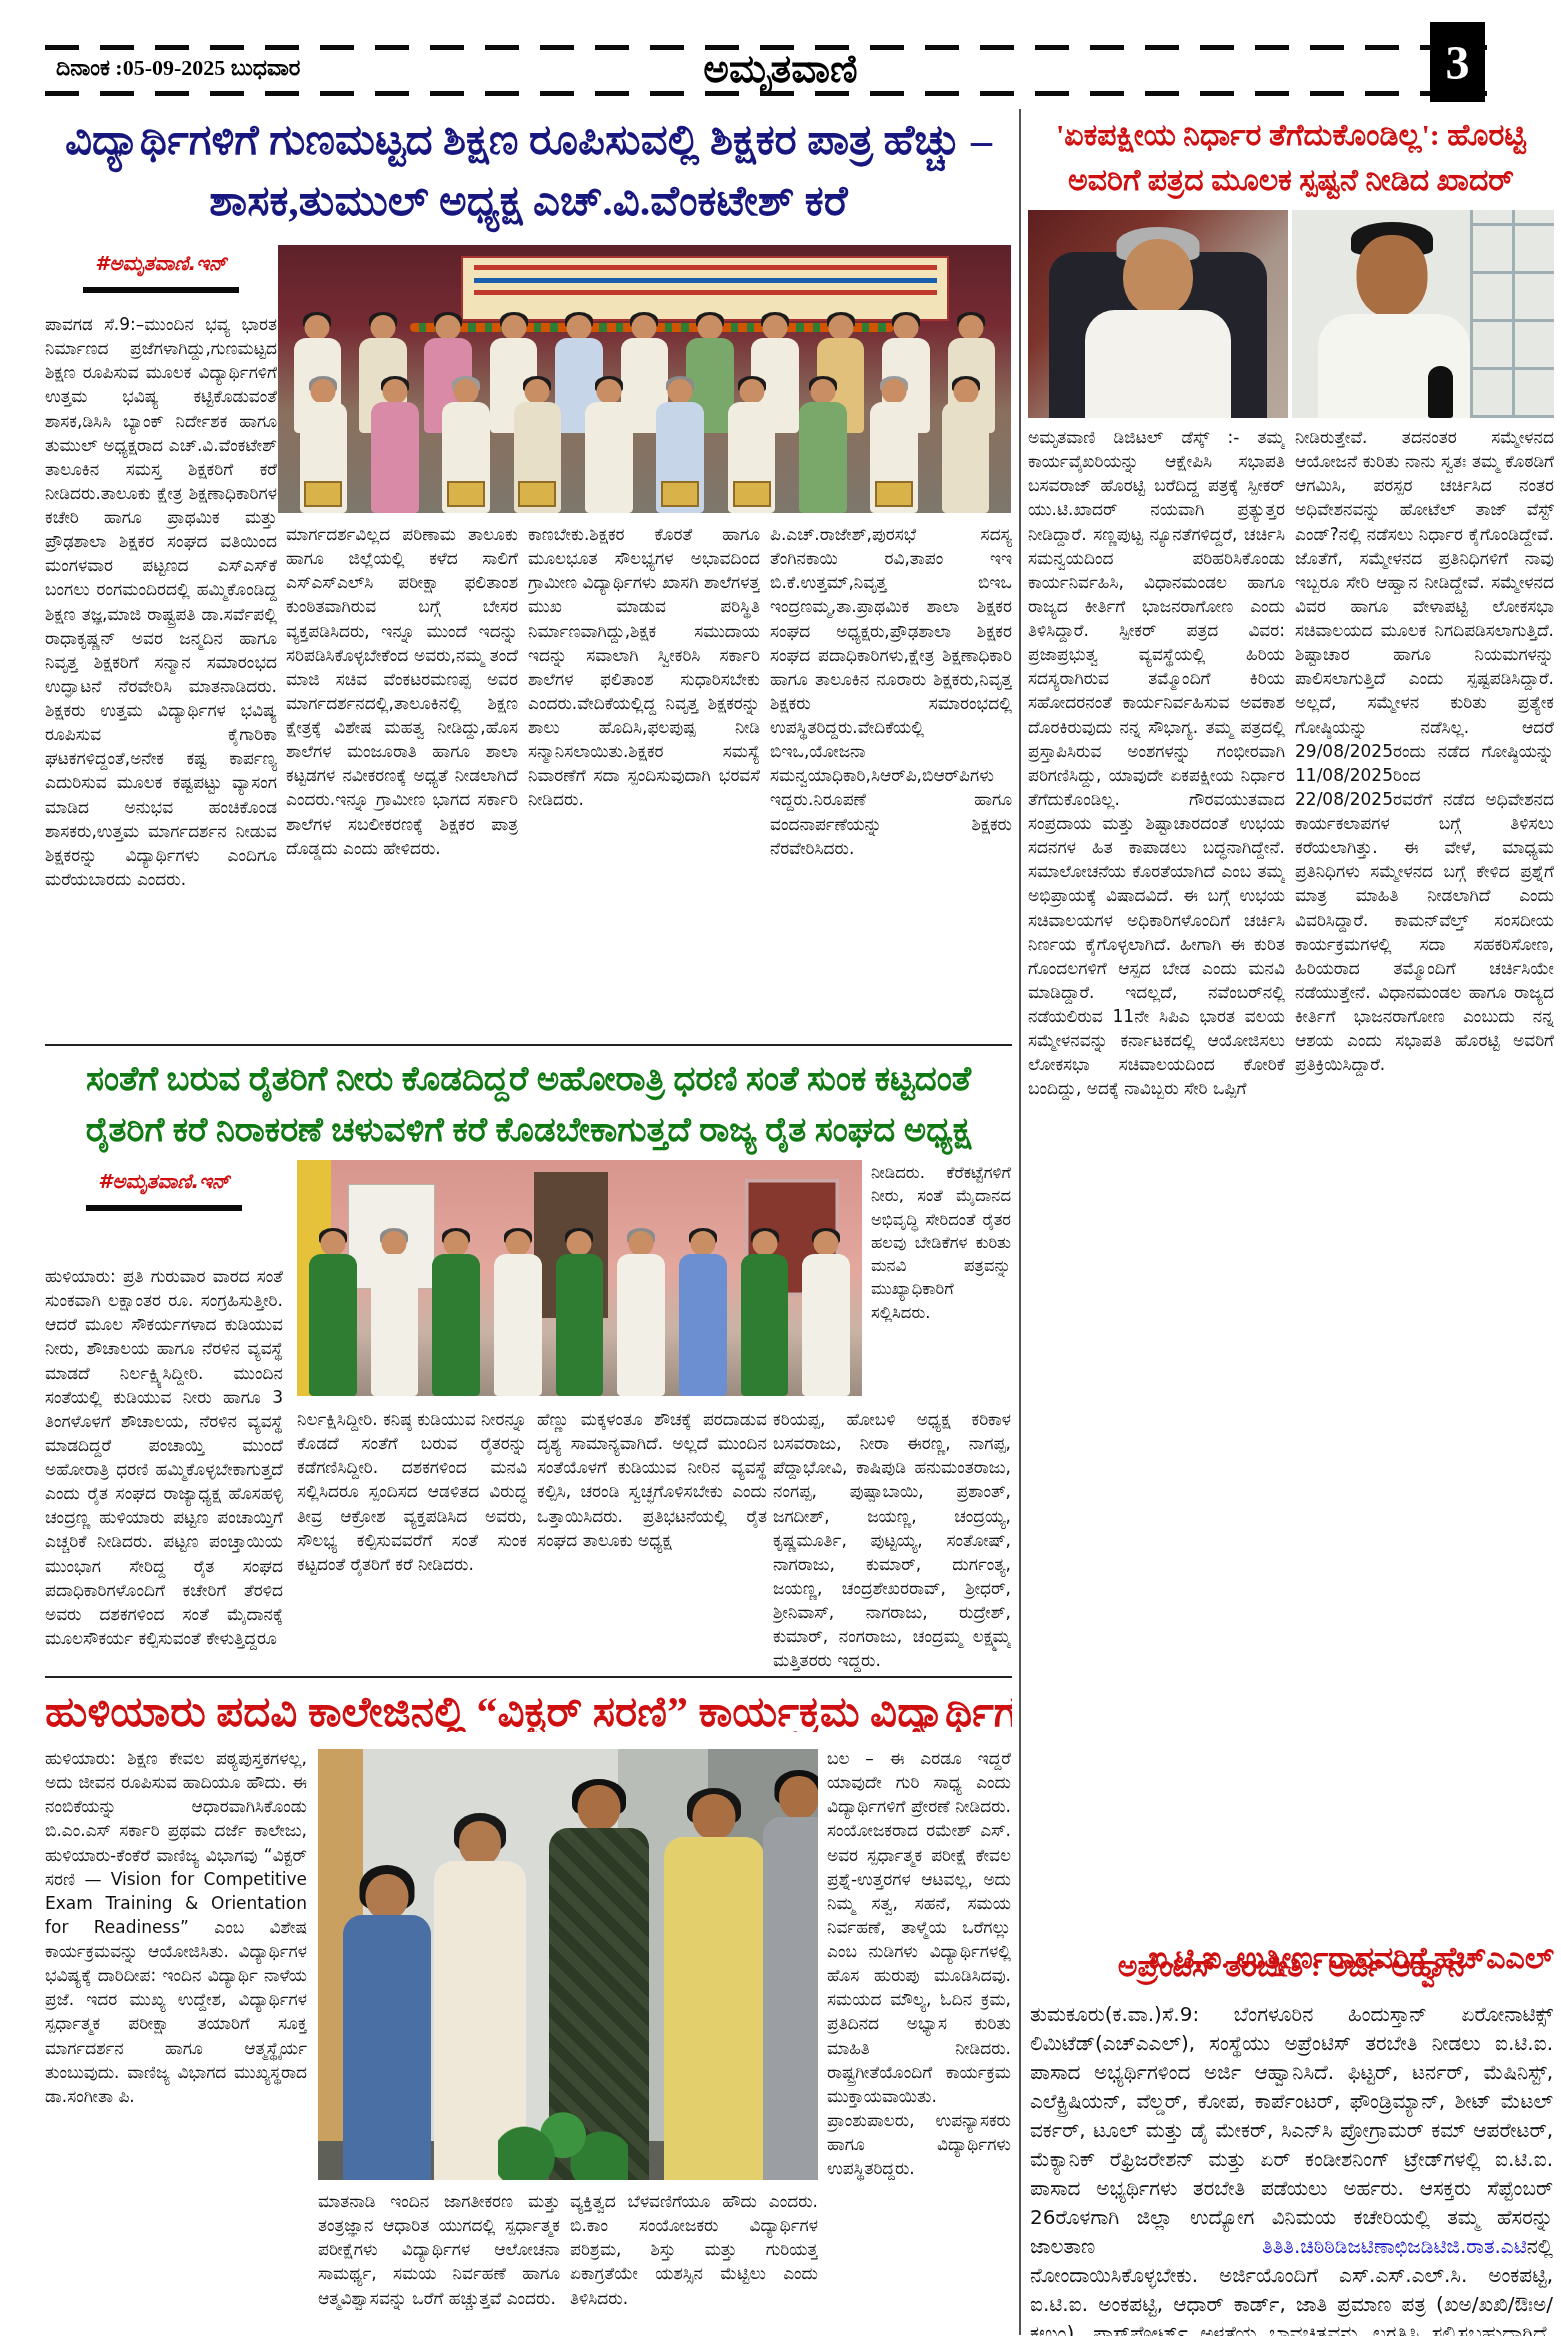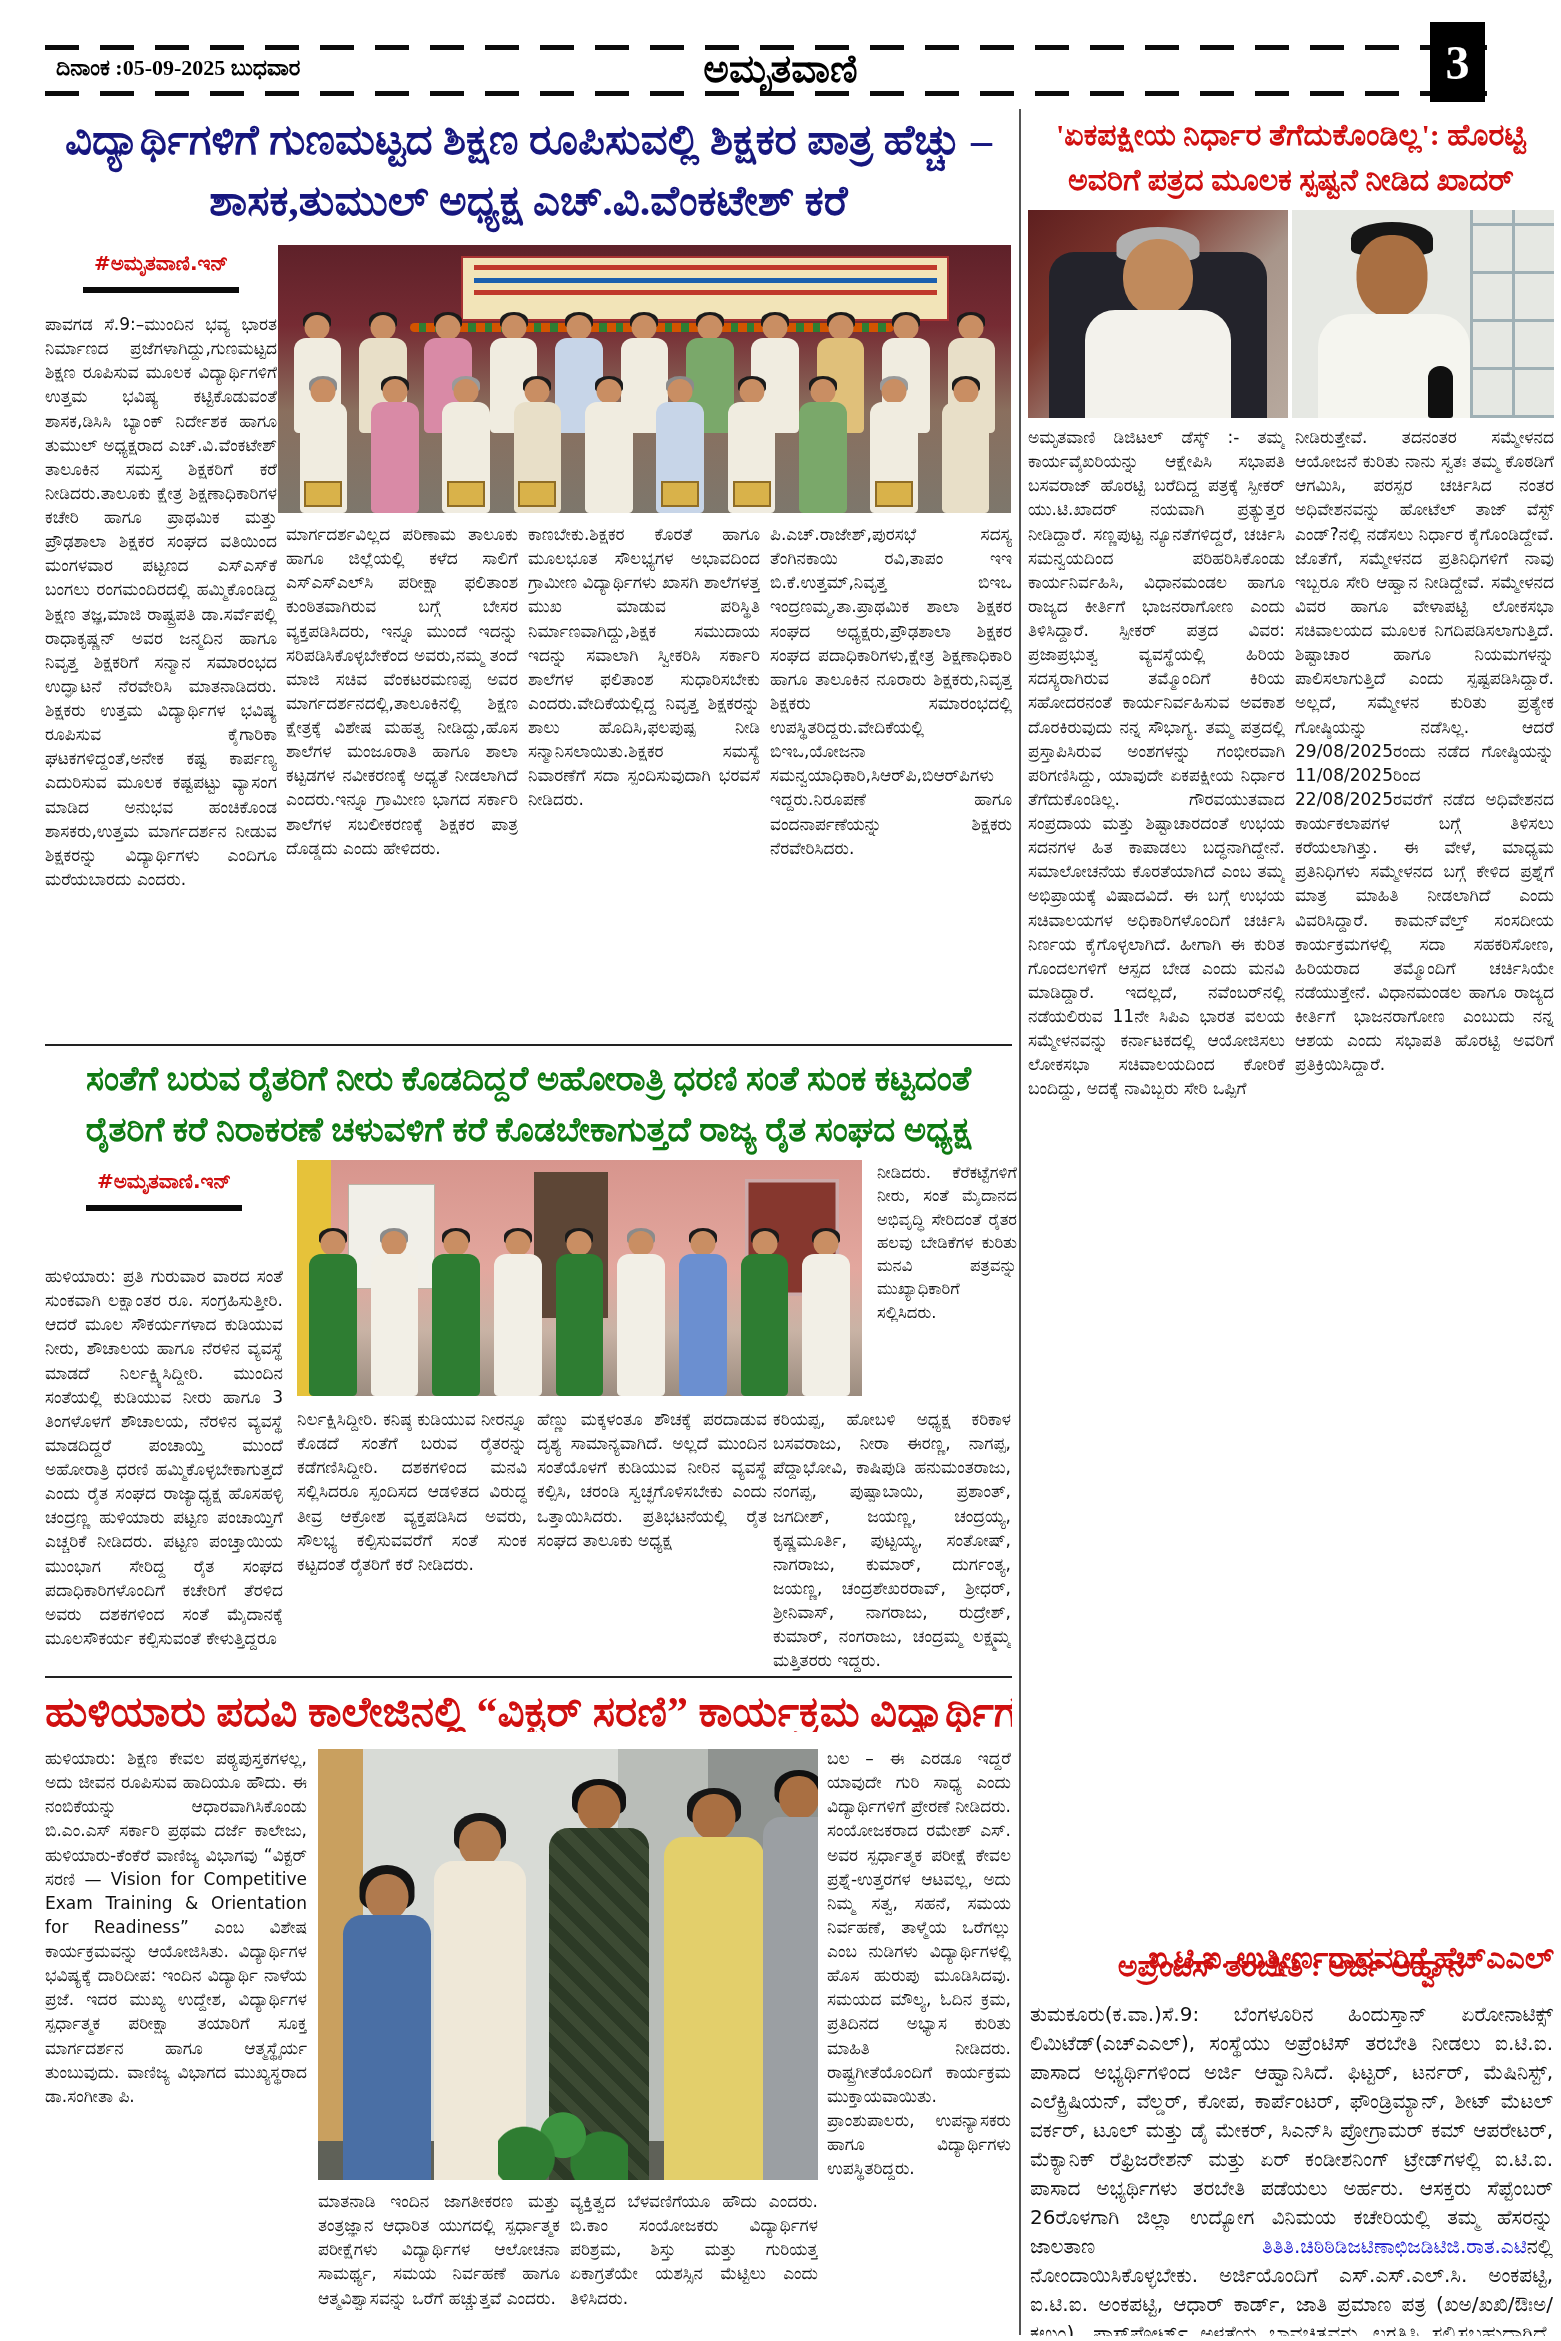--- a/index.html
+++ b/index.html
@@ -15,21 +15,21 @@
   .hrule{position:absolute;height:2.2px;background:#222;}
   
   .hl{position:absolute;text-align:center;font-weight:800;font-family:"Liberation Serif","DejaVu Serif",serif;}
   .hl-navy{color:var(--navy,#17177f);font-size:42px;line-height:1.45;}
   .hl-red{color:var(--red,#d01010);font-size:30px;line-height:1.5;}
   .hl-red-big{color:var(--red,#d01010);font-size:42px;line-height:1.4;}
   .hl-green{color:var(--green,#0f7a12);font-size:34px;line-height:1.5;}
   .hl-underline span{display:inline-block;border-bottom:3.7px solid var(--red,#d01010);padding-bottom:4.5px;}
   
   .byline{position:absolute;text-align:center;}
-  .byline .tag{color:var(--red,#d01010);font-weight:bold;font-size:20px;}
+  .byline .tag{color:var(--red,#d01010);font-weight:bold;font-size:20px;font-style:italic;}
   .byline .bar{width:156px;height:6px;background:#0a0a0a;margin:12px auto 0 auto;}
   
   .col{position:absolute;font-size:17px;line-height:1.42;text-align:justify;overflow:hidden;color:#101010;}
   .col-big{font-size:20px;line-height:1.45;}
   .weblink{color:#1616cc;}
   
   .photo{position:absolute;overflow:hidden;}
   .ph1{background:linear-gradient(180deg,#5e2129 0%,#762b33 30%,#8a6f5e 62%,#7d776c 100%);}
   .banner{position:absolute;left:25%;top:4%;width:66%;height:23%;background:#f2e4b8;border:2.2px solid #a83232;}
   .banner i{display:block;height:5.2px;margin:7.4px 10.4px 0 10.4px;}
@@ -272,21 +272,21 @@
       </div>
     <div class="pr" style="--s:#f2efe6;">
         <span class="hr"></span>
         <span class="hd"></span>
         <span class="bd"></span>
       </div>
   </div>
 </div>
 
 <div class="col" style="left:45px;top:1264px;width:238px;height:409px;">ಹುಳಿಯಾರು: ಪ್ರತಿ ಗುರುವಾರ ವಾರದ ಸಂತೆ ಸುಂಕವಾಗಿ ಲಕ್ಷಾಂತರ ರೂ. ಸಂಗ್ರಹಿಸುತ್ತೀರಿ. ಆದರೆ ಮೂಲ ಸೌಕರ್ಯಗಳಾದ ಕುಡಿಯುವ ನೀರು, ಶೌಚಾಲಯ ಹಾಗೂ ನೆರಳಿನ ವ್ಯವಸ್ಥೆ ಮಾಡದೆ ನಿರ್ಲಕ್ಷ್ಯಿಸಿದ್ದೀರಿ. ಮುಂದಿನ ಸಂತೆಯಲ್ಲಿ ಕುಡಿಯುವ ನೀರು ಹಾಗೂ 3 ತಿಂಗಳೊಳಗೆ ಶೌಚಾಲಯ, ನೆರಳಿನ ವ್ಯವಸ್ಥೆ ಮಾಡದಿದ್ದರೆ ಪಂಚಾಯ್ತಿ ಮುಂದೆ ಅಹೋರಾತ್ರಿ ಧರಣಿ ಹಮ್ಮಿಕೊಳ್ಳಬೇಕಾಗುತ್ತದೆ ಎಂದು ರೈತ ಸಂಘದ ರಾಜ್ಯಾಧ್ಯಕ್ಷ ಹೊಸಹಳ್ಳಿ ಚಂದ್ರಣ್ಣ ಹುಳಿಯಾರು ಪಟ್ಟಣ ಪಂಚಾಯ್ತಿಗೆ ಎಚ್ಚರಿಕೆ ನೀಡಿದರು. ಪಟ್ಟಣ ಪಂಚ್ತಾಯಿಯ ಮುಂಭಾಗ ಸೇರಿದ್ದ ರೈತ ಸಂಘದ ಪದಾಧಿಕಾರಿಗಳೊಂದಿಗೆ ಕಚೇರಿಗೆ ತೆರಳಿದ ಅವರು ದಶಕಗಳಿಂದ ಸಂತೆ ಮೈದಾನಕ್ಕೆ ಮೂಲಸೌಕರ್ಯ ಕಲ್ಪಿಸುವಂತೆ ಕೇಳುತ್ತಿದ್ದರೂ</div>
-<div class="col" style="left:871px;top:1161px;width:140px;height:232px;font-size:16.4px;margin-left:6px;">ನೀಡಿದರು. ಕೆರೆಕಟ್ಟೆಗಳಿಗೆ ನೀರು, ಸಂತೆ ಮೈದಾನದ ಅಭಿವೃದ್ಧಿ ಸೇರಿದಂತೆ ರೈತರ ಹಲವು ಬೇಡಿಕೆಗಳ ಕುರಿತು ಮನವಿ ಪತ್ರವನ್ನು ಮುಖ್ಯಾಧಿಕಾರಿಗೆ ಸಲ್ಲಿಸಿದರು.</div>
+<div class="col" style="left:871px;top:1161px;width:140px;height:232px;font-size:16.4px;">ನೀಡಿದರು. ಕೆರೆಕಟ್ಟೆಗಳಿಗೆ ನೀರು, ಸಂತೆ ಮೈದಾನದ ಅಭಿವೃದ್ಧಿ ಸೇರಿದಂತೆ ರೈತರ ಹಲವು ಬೇಡಿಕೆಗಳ ಕುರಿತು ಮನವಿ ಪತ್ರವನ್ನು ಮುಖ್ಯಾಧಿಕಾರಿಗೆ ಸಲ್ಲಿಸಿದರು.</div>
 <div class="col" style="left:297px;top:1407px;width:230px;height:266px;">ನಿರ್ಲಕ್ಷಿಸಿದ್ದೀರಿ. ಕನಿಷ್ಠ ಕುಡಿಯುವ ನೀರನ್ನೂ ಕೊಡದೆ ಸಂತೆಗೆ ಬರುವ ರೈತರನ್ನು ಕಡೆಗಣಿಸಿದ್ದೀರಿ. ದಶಕಗಳಿಂದ ಮನವಿ ಸಲ್ಲಿಸಿದರೂ ಸ್ಪಂದಿಸದ ಆಡಳಿತದ ವಿರುದ್ಧ ತೀವ್ರ ಆಕ್ರೋಶ ವ್ಯಕ್ತಪಡಿಸಿದ ಅವರು, ಸೌಲಭ್ಯ ಕಲ್ಪಿಸುವವರೆಗೆ ಸಂತೆ ಸುಂಕ ಕಟ್ಟದಂತೆ ರೈತರಿಗೆ ಕರೆ ನೀಡಿದರು.</div>
 <div class="col" style="left:537px;top:1407px;width:230px;height:266px;">ಹೆಣ್ಣು ಮಕ್ಕಳಂತೂ ಶೌಚಕ್ಕೆ ಪರದಾಡುವ ದೃಶ್ಯ ಸಾಮಾನ್ಯವಾಗಿದೆ. ಅಲ್ಲದೆ ಮುಂದಿನ ಸಂತೆಯೊಳಗೆ ಕುಡಿಯುವ ನೀರಿನ ವ್ಯವಸ್ಥೆ ಕಲ್ಪಿಸಿ, ಚರಂಡಿ ಸ್ವಚ್ಛಗೊಳಿಸಬೇಕು ಎಂದು ಒತ್ತಾಯಿಸಿದರು. ಪ್ರತಿಭಟನೆಯಲ್ಲಿ ರೈತ ಸಂಘದ ತಾಲೂಕು ಅಧ್ಯಕ್ಷ</div>
 <div class="col" style="left:773px;top:1407px;width:238px;height:266px;">ಕರಿಯಪ್ಪ, ಹೋಬಳಿ ಅಧ್ಯಕ್ಷ ಕರಿಕಾಳ ಬಸವರಾಜು, ನೀರಾ ಈರಣ್ಣ, ನಾಗಪ್ಪ, ಪೆದ್ದಾಭೋವಿ, ಕಾಷಿಪುಡಿ ಹನುಮಂತರಾಜು, ನಂಗಪ್ಪ, ಪುಷ್ಪಾಬಾಯಿ, ಪ್ರಶಾಂತ್, ಜಗದೀಶ್, ಜಯಣ್ಣ, ಚಂದ್ರಯ್ಯ, ಕೃಷ್ಣಮೂರ್ತಿ, ಪುಟ್ಟಯ್ಯ, ಸಂತೋಷ್, ನಾಗರಾಜು, ಕುಮಾರ್, ದುರ್ಗಂತ್ಯ, ಜಯಣ್ಣ, ಚಂದ್ರಶೇಖರರಾವ್, ಶ್ರೀಧರ್, ಶ್ರೀನಿವಾಸ್, ನಾಗರಾಜು, ರುದ್ರೇಶ್, ಕುಮಾರ್, ನಂಗರಾಜು, ಚಂದ್ರಮ್ಮ ಲಕ್ಷ್ಮಮ್ಮ ಮತ್ತಿತರರು ಇದ್ದರು.</div>
 
 <div class="hrule" style="left:45px;top:1676px;width:967px;"></div>
 
 <div class="hl hl-red-big" style="left:45px;top:1683px;width:967px;height:49px;overflow:hidden;white-space:nowrap;">ಹುಳಿಯಾರು ಪದವಿ ಕಾಲೇಜಿನಲ್ಲಿ “ವಿಕ್ಟರ್ ಸರಣಿ” ಕಾರ್ಯಕ್ರಮ  ವಿದ್ಯಾರ್ಥಿಗಳಿಗೆ ಹೊಸ ದಿಕ್ಕು</div>
 
 <div class="photo ph4" style="left:318px;top:1749px;width:500px;height:431px;">
   <div class="abs" style="left:0;bottom:0;width:100%;height:9%;background:#5f6158;"></div>

